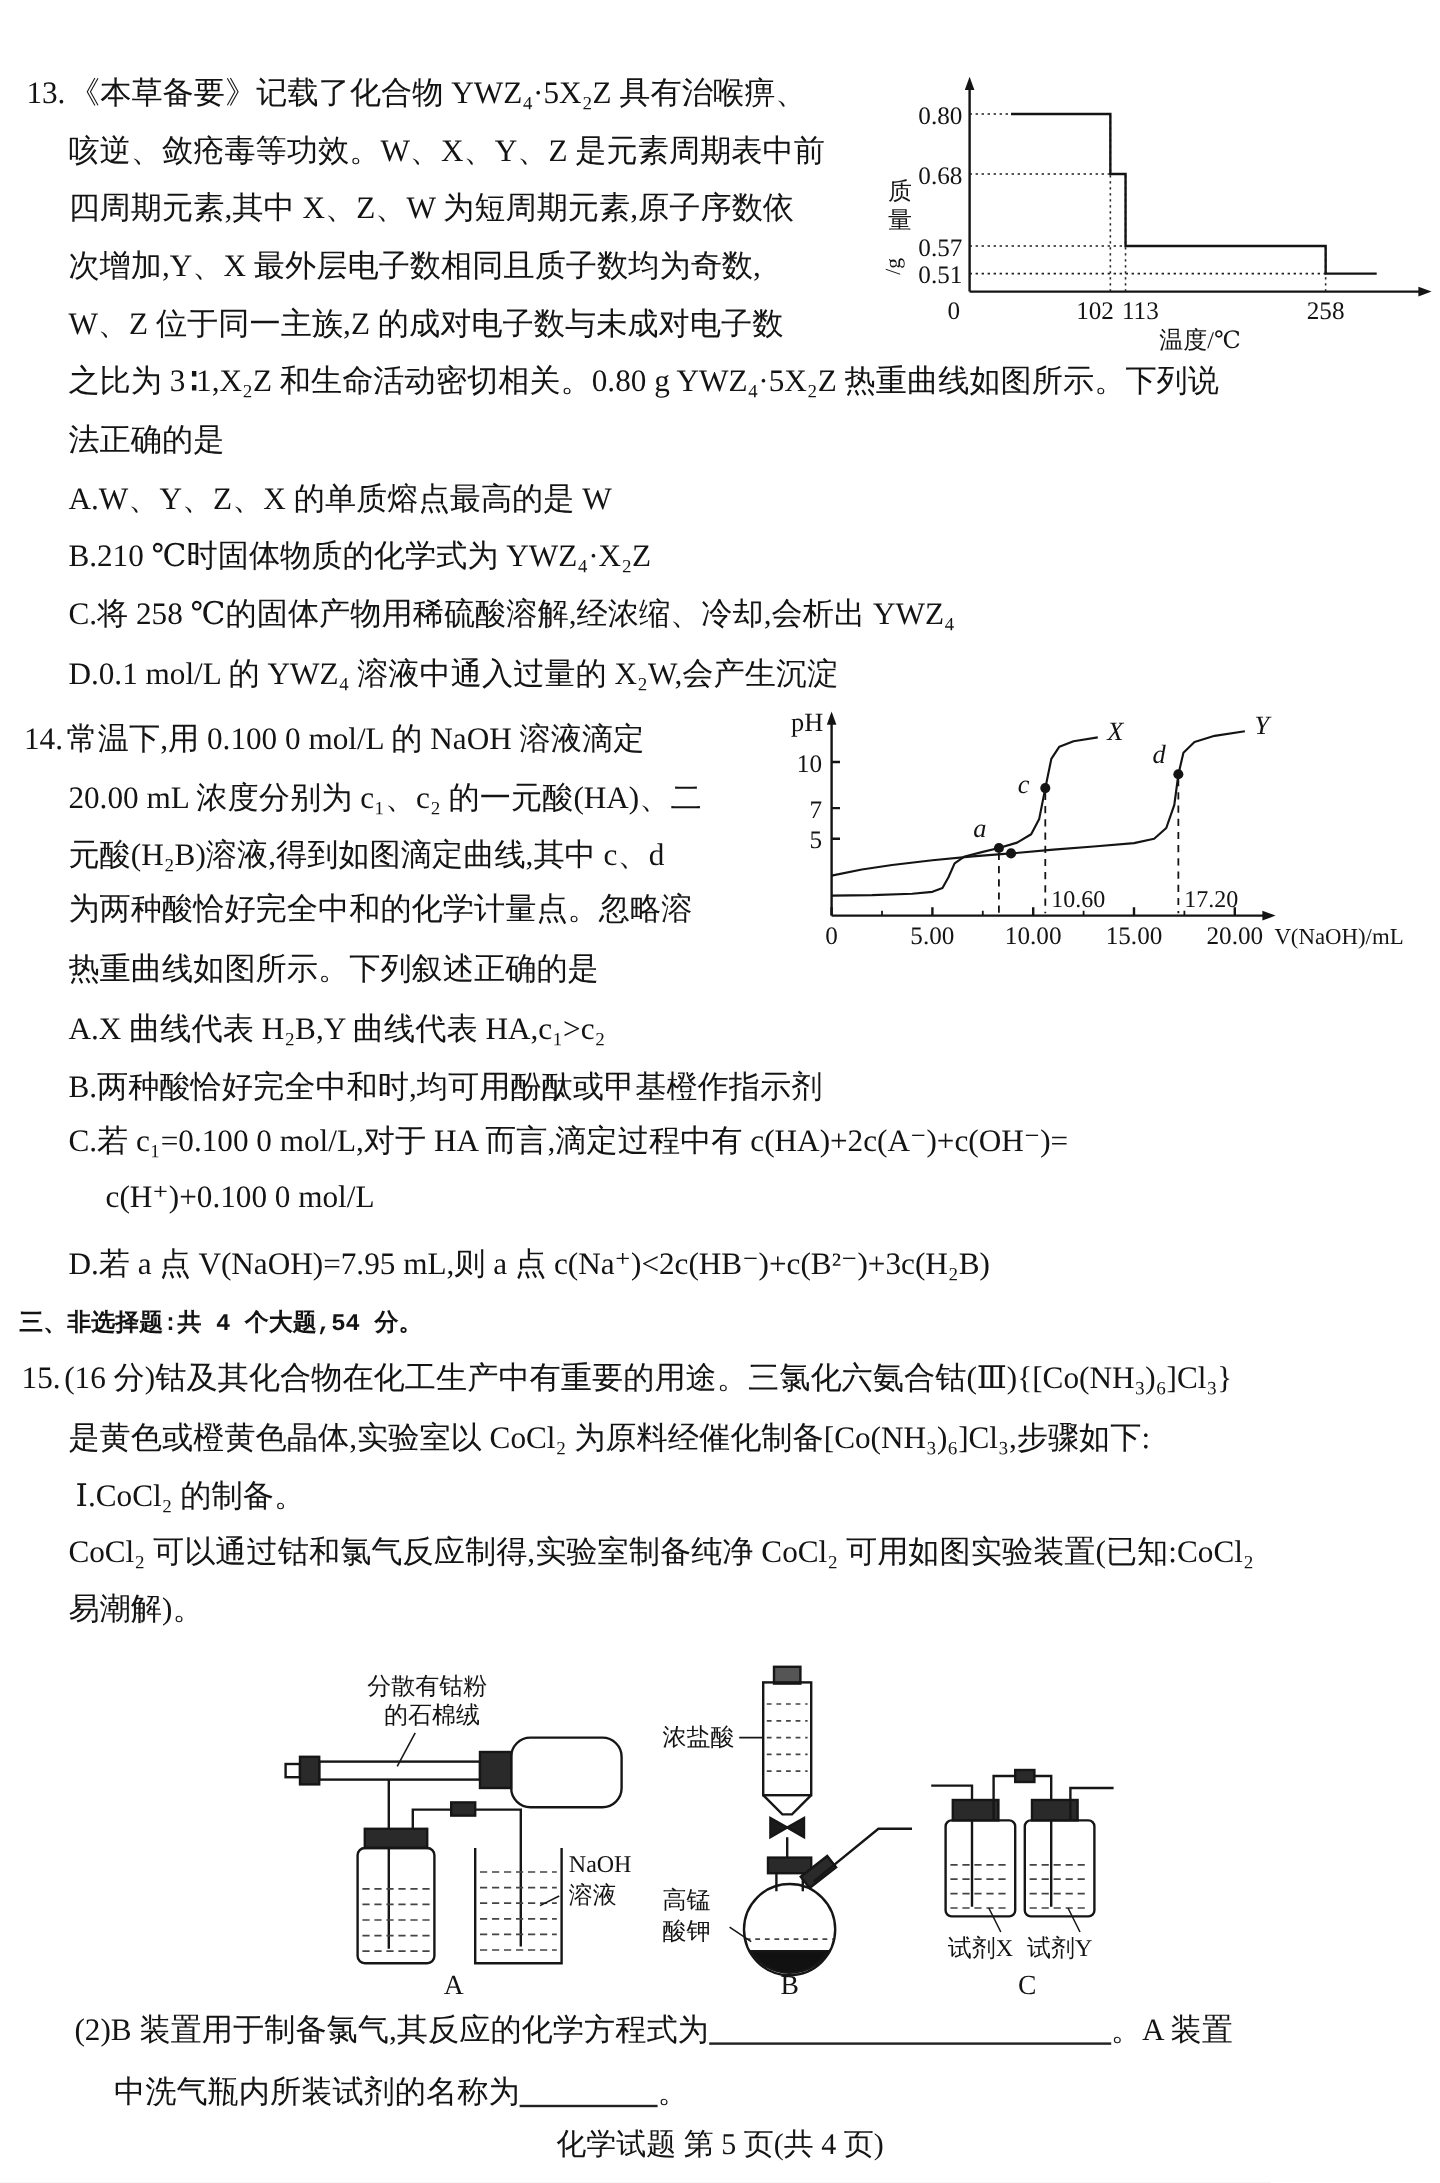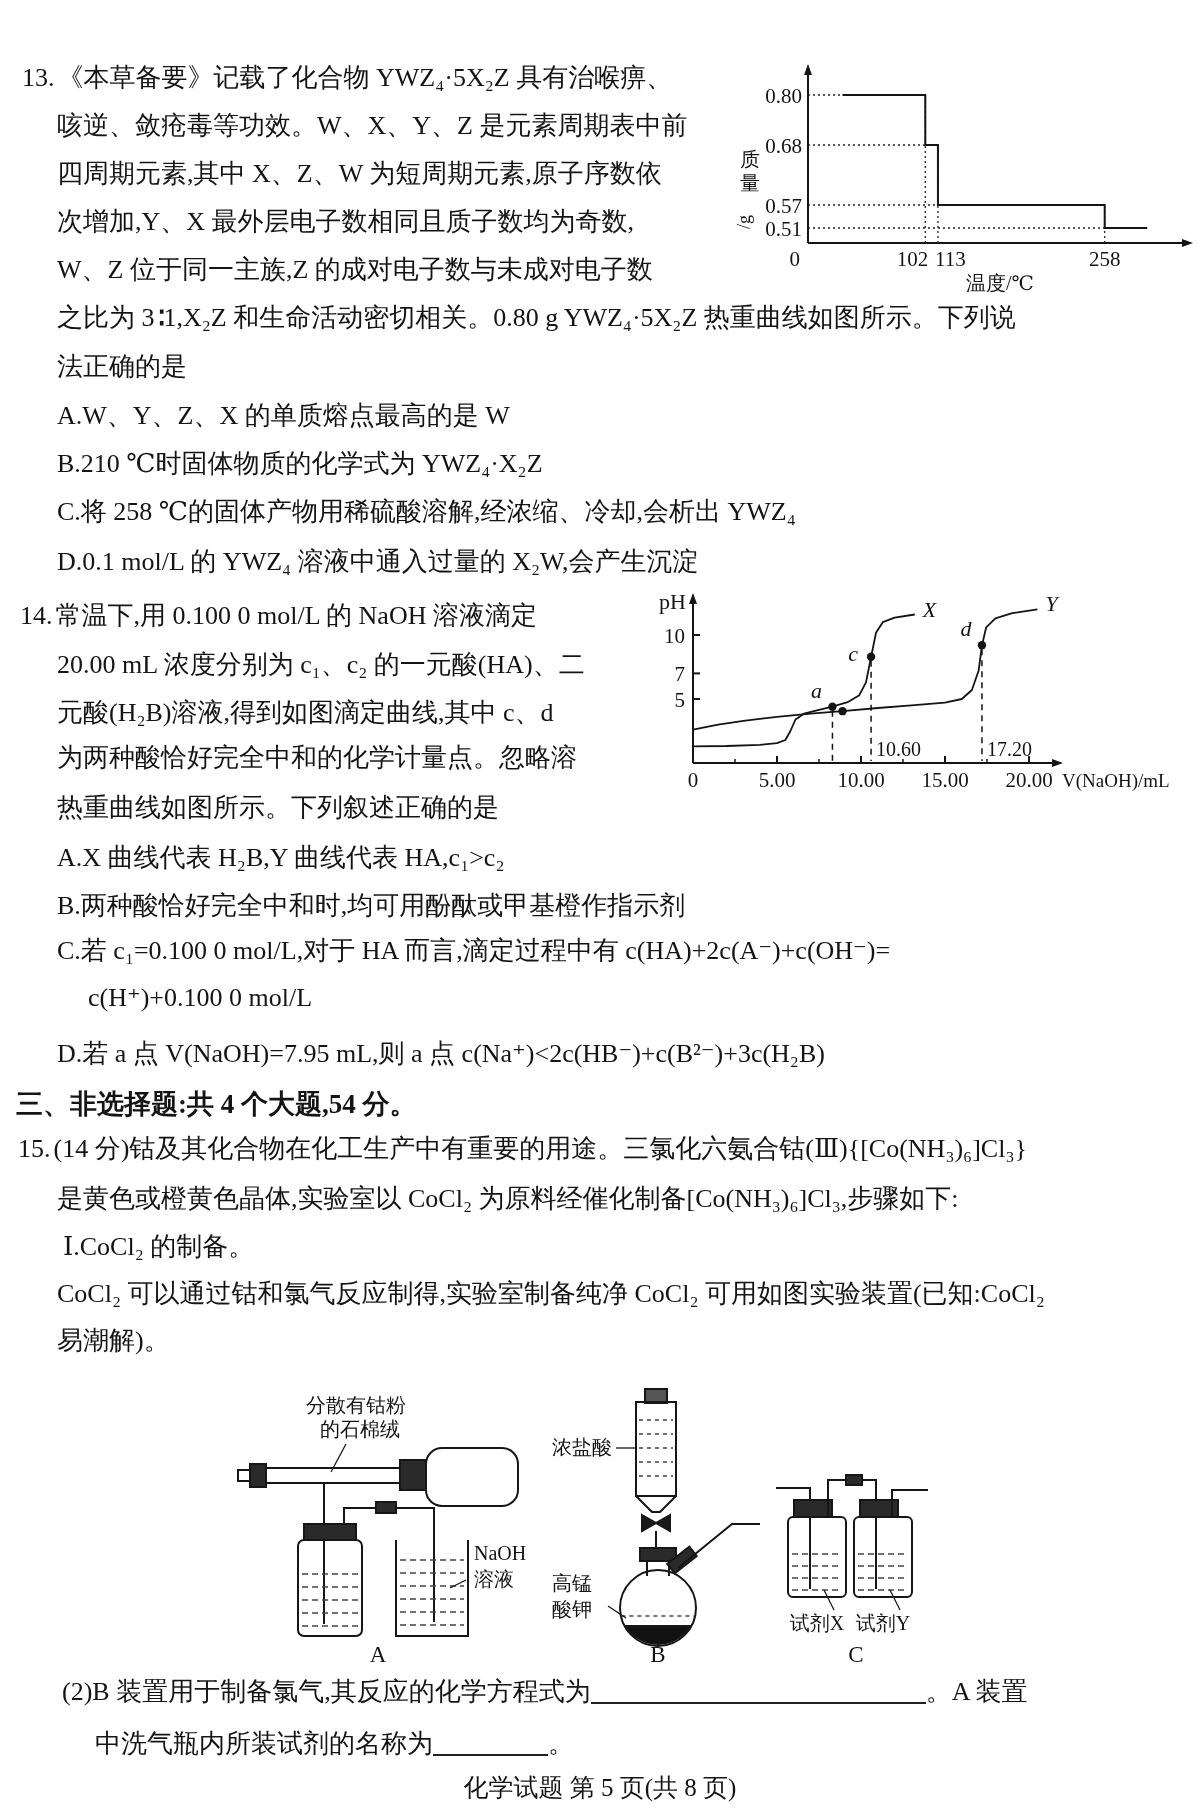--- a/index.html
+++ b/index.html
@@ -1,18 +1,18 @@
 <!DOCTYPE html>
 <html><head>
 <meta charset="utf-8">
 <style>
   html,body{margin:0;padding:0;background:#e8e8e8;}
   .page{position:relative;width:1200px;height:1819px;background:#ffffff;overflow:hidden;color:#141414;}
   .ln{position:absolute;white-space:nowrap;font:26px/36px "Liberation Serif","DejaVu Serif",serif;color:#141414;}
-  .hdr{font-family:Liberation Serif, serif;font-weight:700;font-size:27px;}
+  .hdr{font-family:Liberation Mono, monospace;font-weight:700;font-size:20px;}
   .num{margin-right:3px;}
   .blank{display:inline-block;height:30px;border-bottom:2px solid #222;vertical-align:-4px;}
   .chart{position:absolute;}
   .fig{position:absolute;}
   svg text{font-family:"Liberation Serif","DejaVu Serif",serif;fill:#141414;}
 </style>
 </head>
 <body>
 
 <div class="page">
@@ -111,21 +111,21 @@
         <circle cx="212.52" cy="206.16" r="4.2" fill="#141414"></circle>
         <circle cx="241.08" cy="151.76" r="4.2" fill="#141414"></circle>
         <text x="223.08" y="155.76" font-size="22" text-anchor="middle" font-style="italic">c</text>
         <circle cx="351.96" cy="140.24" r="4.2" fill="#141414"></circle>
         <text x="335.96" y="131.24" font-size="22" text-anchor="middle" font-style="italic">d</text>
       </svg>
   </div>
 
   <div class="ln hdr" style="left:16px;top:1086px">三、非选择题:共 4 个大题,54 分。</div>
 
-  <div class="ln" style="left:18px;top:1131px"><span class="num">15.</span><span>(14 分)钴及其化合物在化工生产中有重要的用途。三氯化六氨合钴(Ⅲ){[Co(NH₃)₆]Cl₃}</span></div>
+  <div class="ln" style="left:18px;top:1131px"><span class="num">15.</span><span>(16 分)钴及其化合物在化工生产中有重要的用途。三氯化六氨合钴(Ⅲ){[Co(NH₃)₆]Cl₃}</span></div>
   <div class="ln" style="left:57px;top:1181px">是黄色或橙黄色晶体,实验室以 CoCl₂ 为原料经催化制备[Co(NH₃)₆]Cl₃,步骤如下:</div>
   <div class="ln" style="left:63px;top:1229px">Ⅰ.CoCl₂ 的制备。</div>
   <div class="ln" style="left:57px;top:1276px">CoCl₂ 可以通过钴和氯气反应制得,实验室制备纯净 CoCl₂ 可用如图实验装置(已知:CoCl₂</div>
   <div class="ln" style="left:57px;top:1323px">易潮解)。</div>
 
   <div class="fig" style="left:228px;top:1384px">
     <svg width="850" height="285" viewBox="0 0 850 285">
 
       <g stroke="#161616" stroke-width="2" fill="none">
         <rect x="10" y="86" width="12" height="11"></rect>
@@ -222,15 +222,15 @@
       </g>
       <text x="589" y="246" font-size="20" text-anchor="middle">试剂X</text>
       <text x="655" y="246" font-size="20" text-anchor="middle">试剂Y</text>
       <text x="628" y="278" font-size="23" text-anchor="middle">C</text>
     </svg>
   </div>
 
   <div class="ln" style="left:62px;top:1672px"><span>(2)B 装置用于制备氯气,其反应的化学方程式为</span><span class="blank" style="width:335px"></span><span>。A 装置</span></div>
   <div class="ln" style="left:95px;top:1724px"><span>中洗气瓶内所装试剂的名称为</span><span class="blank" style="width:115px"></span><span>。</span></div>
 
-  <div class="ln" style="left:0;top:1770px;width:1200px;text-align:center;font-size:25px">化学试题 第 5 页(共 8 页)</div>
+  <div class="ln" style="left:0;top:1770px;width:1200px;text-align:center;font-size:25px">化学试题 第 5 页(共 4 页)</div>
 
 </div>
 
 </body></html>

